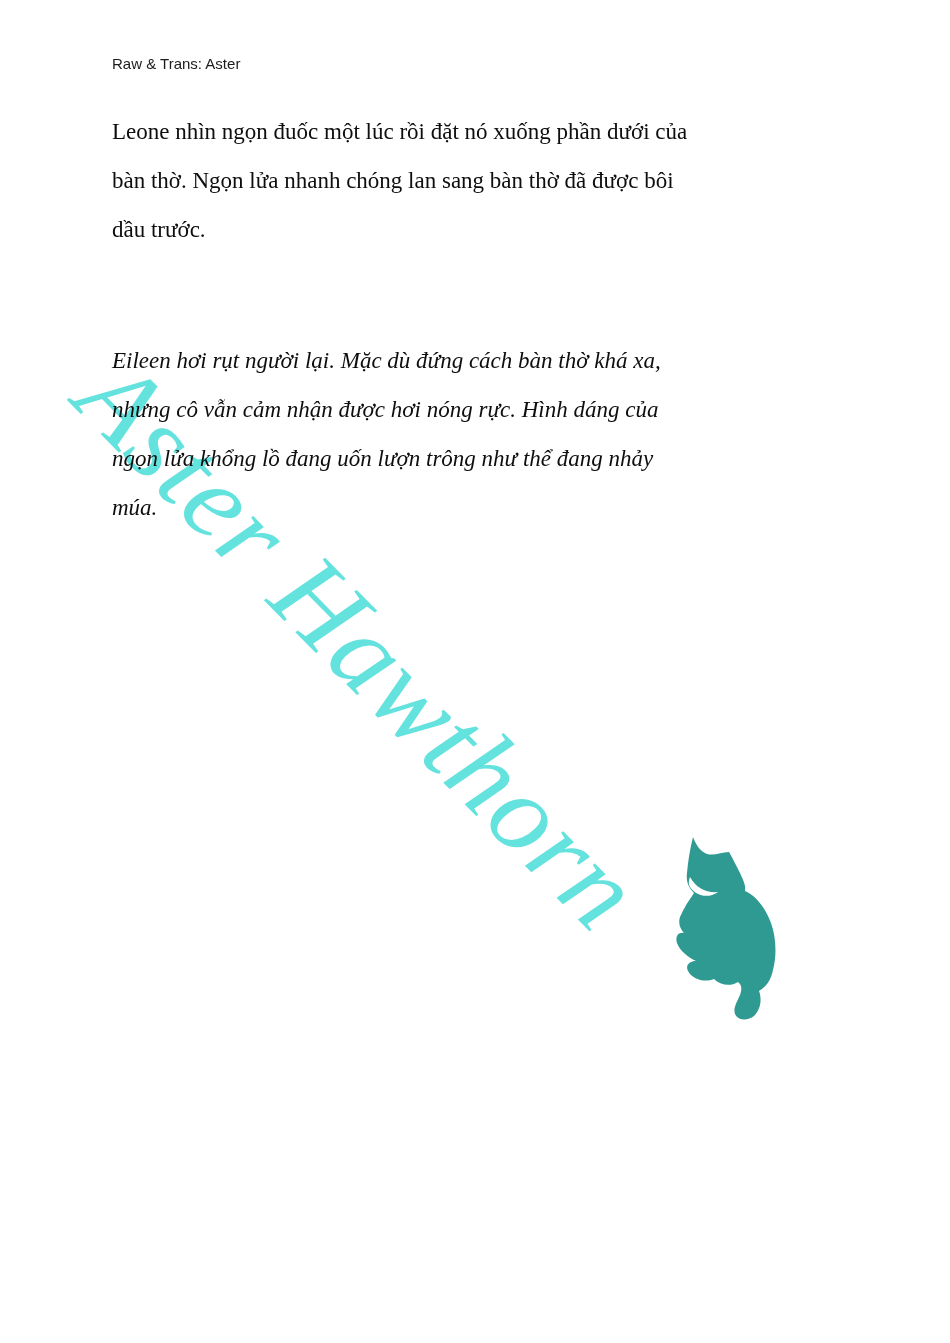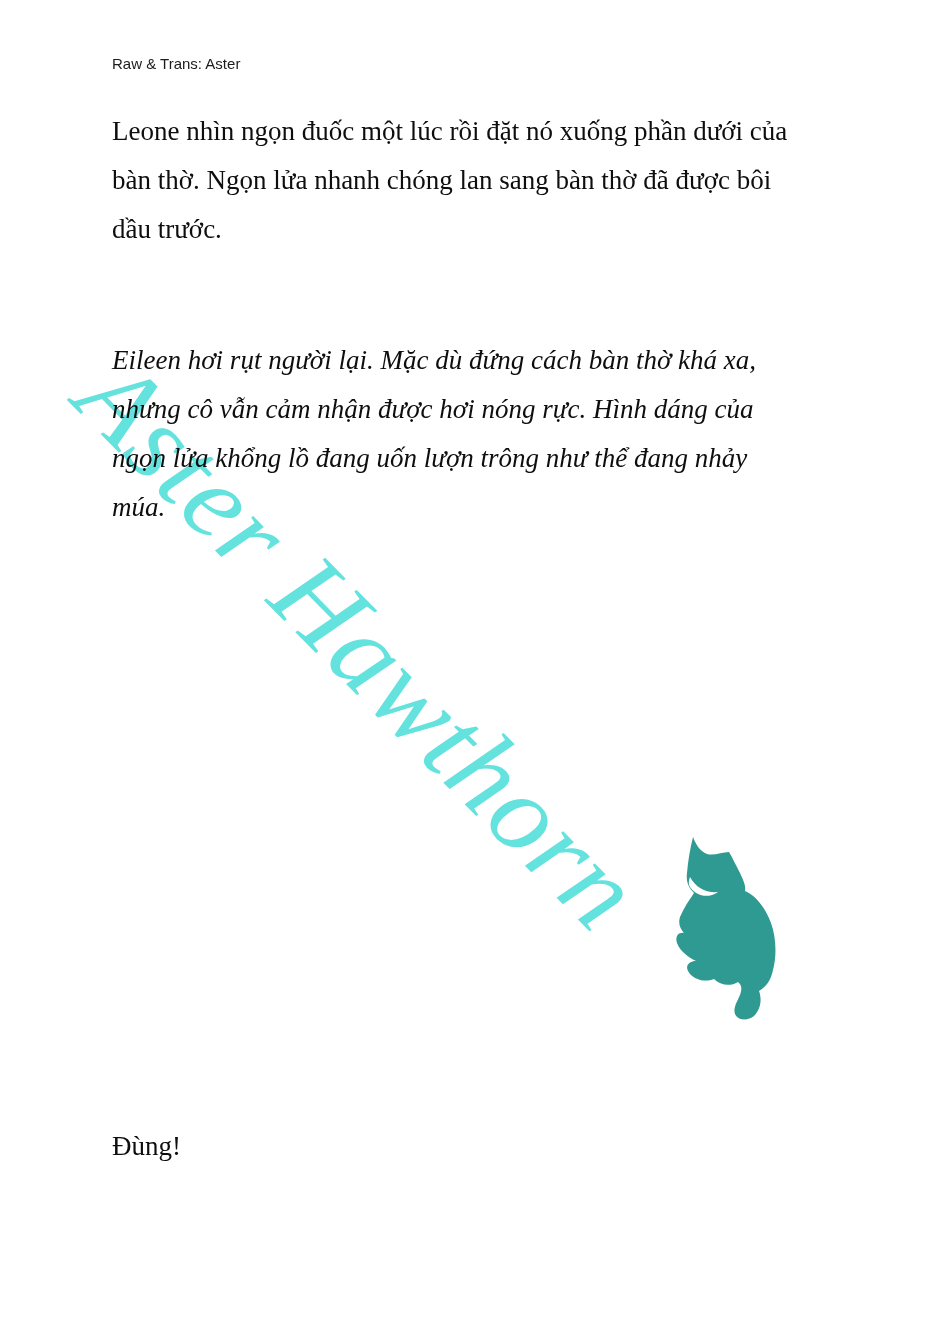--- a/index.html
+++ b/index.html
@@ -61,21 +61,21 @@
     font-family: "Liberation Sans", "DejaVu Sans", sans-serif;
     font-size: 15px;
     line-height: 20px;
     color: #1c1c1c;
   }
 
   .para {
     position: absolute;
     left: 112px;
     width: 780px;
-    font-size: 27px;
+    font-size: 23px;
     line-height: 49px;
     color: #0e0e0e;
     white-space: pre-line;
   }
   .p1 { top: 107px; }
   .p2 { top: 336px; font-style: italic; }
   .p3 { top: 615px; }
   .p4 { top: 847px; }
   .p5 { top: 1122px; }
 </style>
@@ -122,16 +122,15 @@
 bàn thờ. Ngọn lửa nhanh chóng lan sang bàn thờ đã được bôi
 dầu trước.</div>
 
     <div class="para p2">Eileen hơi rụt người lại. Mặc dù đứng cách bàn thờ khá xa,
 nhưng cô vẫn cảm nhận được hơi nóng rực. Hình dáng của
 ngọn lửa khổng lồ đang uốn lượn trông như thể đang nhảy
 múa.</div>
 
 
 
-    <div class="para p5">Đùng!</div>
 
   </div>
 </div>
 
 </body></html>

